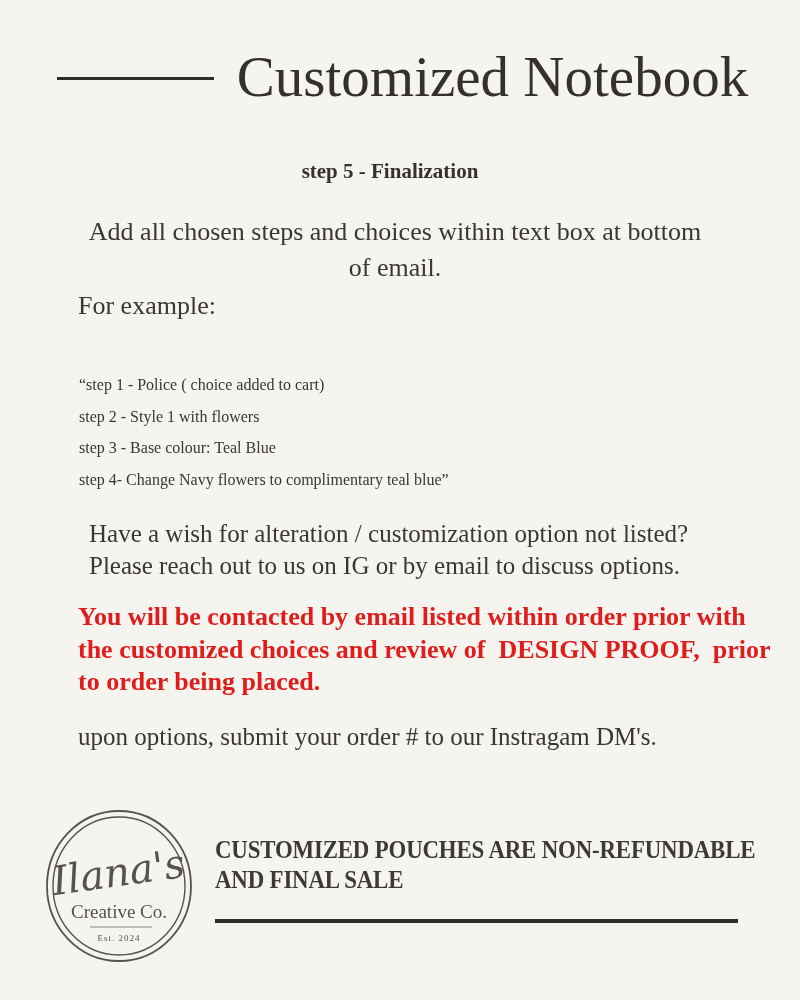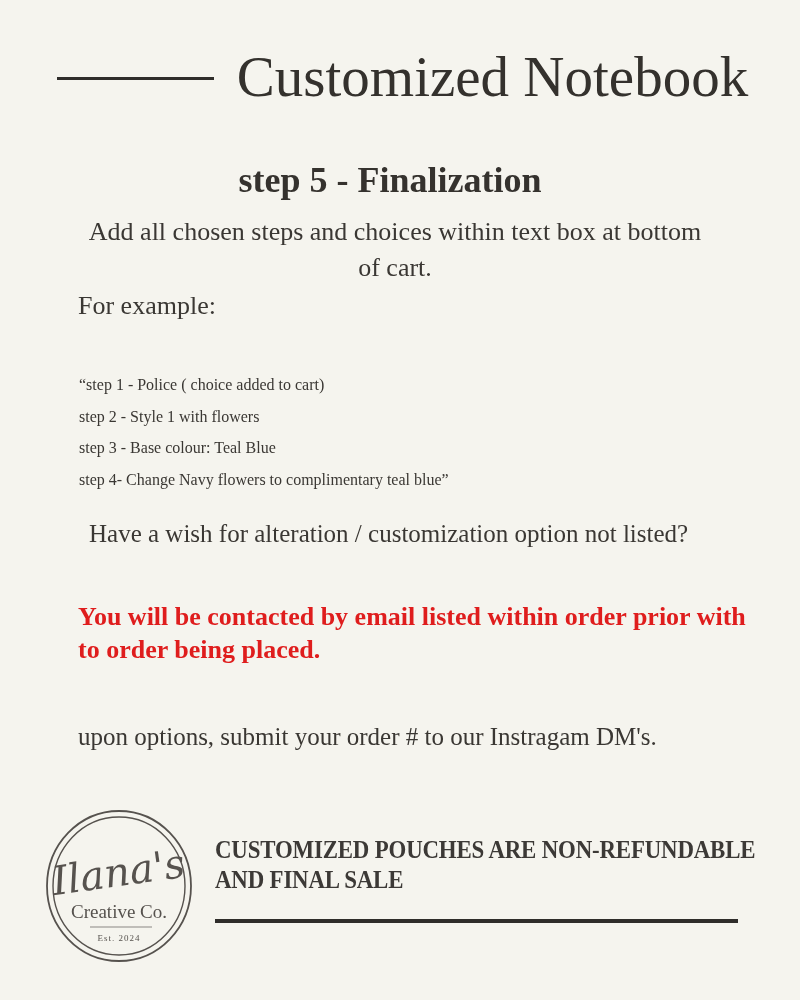--- a/index.html
+++ b/index.html
@@ -29,21 +29,21 @@
     left: 200px; top: 46px; width: 585px;
     text-align: center;
     font-size: 57px;
     line-height: 1.1;
     color: #34312d;
   }
   .step-heading {
     position: absolute;
     left: 0; top: 159px; width: 780px;
     text-align: center;
-    font-size: 36px;
+    font-size: 21px;
     font-weight: bold;
     color: #35322e;
   }
   .description {
     position: absolute;
     left: 0; top: 214px; width: 790px;
     text-align: center;
     font-size: 26px;
     line-height: 36px;
   }
@@ -107,38 +107,40 @@
 <div class="canvas">
 
   <div class="header-line"></div>
 
   <div class="title">Customized Notebook</div>
 
   <div class="step-heading">step 5 - Finalization</div>
 
   <div class="description">
     <div class="line">Add all chosen steps and choices within text box at bottom</div>
-    <div class="line">of cart.</div>
+    <div class="line">of email.</div>
   </div>
 
   <div class="for-example">For example:</div>
 
   <div class="example-list">
     <div class="line">“step 1 - Police ( choice added to cart)</div>
     <div class="line">step 2 - Style 1 with flowers</div>
     <div class="line">step 3 - Base colour: Teal Blue</div>
     <div class="line">step 4- Change Navy flowers to complimentary teal blue”</div>
   </div>
 
   <div class="wish">
     <div class="line">Have a wish for alteration / customization option not listed?</div>
+    <div class="line">Please reach out to us on IG or by email to discuss options.</div>
   </div>
 
   <div class="notice">
     <div class="line">You will be contacted by email listed within order prior with</div>
+    <div class="line">the customized choices and review of  DESIGN PROOF,  prior</div>
     <div class="line">to order being placed.</div>
   </div>
 
   <div class="instagram">
     <div class="line">upon options, submit your order # to our Instragam DM's.</div>
   </div>
 
   <svg class="logo-svg" width="158" height="158" viewBox="0 0 158 158">
     <ellipse cx="79" cy="80" rx="72" ry="75" fill="none" stroke="#56524e" stroke-width="1.8"></ellipse>
     <ellipse cx="79" cy="80" rx="66" ry="69" fill="none" stroke="#56524e" stroke-width="1.4"></ellipse>

